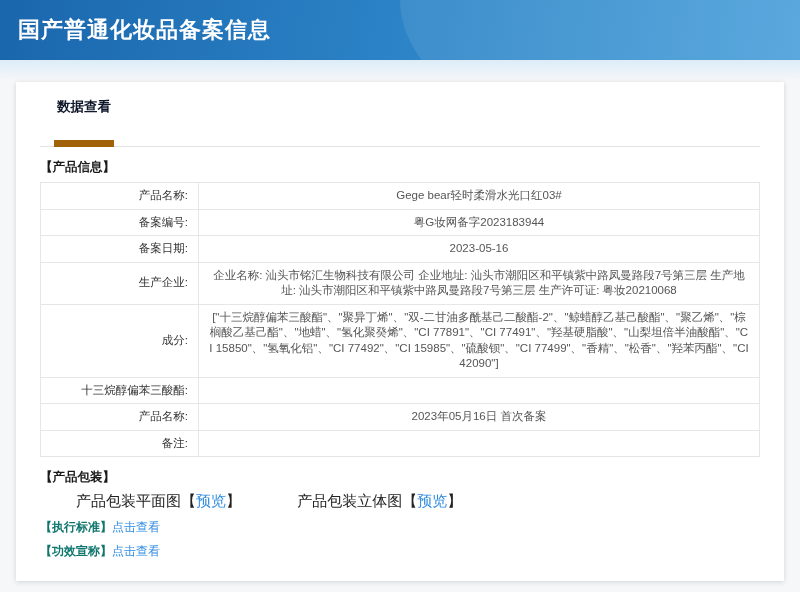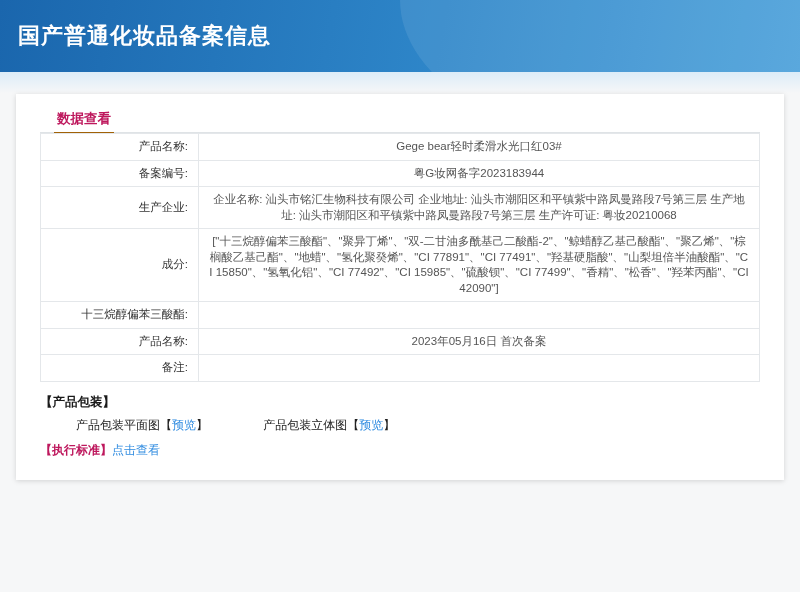--- a/index.html
+++ b/index.html
@@ -10,21 +10,21 @@
   }
   .viewport {
     width: 800px;
     min-height: 592px;
     display: flex;
     flex-direction: column;
     background: #f6f7f8;
     overflow: hidden;
   }
   .page-header {
-    height: 72px;
+    height: 60px;
     background: linear-gradient(100deg, #1a66ad 0%, #2e86c9 55%, #4aa0da 100%);
     display: flex;
     align-items: center;
     padding: 0 18px;
     position: relative;
     overflow: hidden;
     flex: 0 0 auto;
   }
   .page-header::after {
     content: '';
@@ -54,25 +54,25 @@
     margin: 0 16px;
     padding: 12px 24px 14px;
     box-shadow: 0 1px 5px rgba(0,0,0,0.15);
     flex: 0 0 auto;
   }
   .tabbar {
     border-bottom: 1px solid #dfe3e6;
   }
   .tab {
     display: inline-block;
-    color: #be185d;
+    color: #0f172a;
     font-weight: bold;
     font-size: 13.5px;
-    padding: 4px 3px 4px;
-    border-bottom: 1px solid #a16207;
+    padding: 4px 3px 24px;
+    border-bottom: 7px solid #a16207;
     margin-bottom: -1px;
     margin-left: 14px;
     cursor: pointer;
   }
   .section-title {
     font-size: 12.5px;
     font-weight: bold;
     color: #1a1a1a;
     margin: 12px 0 6px;
   }
@@ -91,65 +91,70 @@
     width: 158px;
     color: #333;
     text-align: right;
   }
   td.val {
     color: #555;
     word-break: break-all;
     text-align: center;
   }
   .pack-line {
-    font-size: 12px;
+    font-size: 15px;
     color: #222;
     margin: 4px 0 8px;
     padding-left: 36px;
   }
   .pack-item { display: inline-block; margin-right: 52px; }
   a.link {
     color: #2f8be0;
     text-decoration: none;
     cursor: pointer;
   }
   .kv-line {
     font-size: 12px;
     color: #111;
     margin: 7px 0;
   }
-  .kv-line .kv-label { font-weight: bold; color: #be185d; }
+  .kv-line .kv-label { font-weight: bold; color: #0f766e; }
 </style>
 </head>
 <body>
 
 <div class="viewport">
 
   <header class="page-header">
     <h1 class="page-title">国产普通化妆品备案信息</h1>
   </header>
 
   <div class="header-wave"></div>
 
   <main class="card">
 
     <div class="tabbar">
       <span class="tab">数据查看</span>
     </div>
 
+    <div class="section-title">【产品信息】</div>
 
     <table class="info">
       <tbody>
         <tr>
           <td class="lbl">产品名称:</td>
           <td class="val">Gege bear轻时柔滑水光口红03#</td>
         </tr>
         <tr>
           <td class="lbl">备案编号:</td>
           <td class="val">粤G妆网备字2023183944</td>
+        </tr>
+        <tr>
+          <td class="lbl">备案日期:</td>
+          <td class="val">2023-05-16</td>
         </tr>
         <tr>
           <td class="lbl">生产企业:</td>
           <td class="val">企业名称: 汕头市铭汇生物科技有限公司 企业地址: 汕头市潮阳区和平镇紫中路凤曼路段7号第三层 生产地址: 汕头市潮阳区和平镇紫中路凤曼路段7号第三层 生产许可证: 粤妆20210068</td>
         </tr>
         <tr>
           <td class="lbl">成分:</td>
           <td class="val">["十三烷醇偏苯三酸酯"、"聚异丁烯"、"双-二甘油多酰基己二酸酯-2"、"鲸蜡醇乙基己酸酯"、"聚乙烯"、"棕榈酸乙基己酯"、"地蜡"、"氢化聚癸烯"、"CI 77891"、"CI 77491"、"羟基硬脂酸"、"山梨坦倍半油酸酯"、"CI 15850"、"氢氧化铝"、"CI 77492"、"CI 15985"、"硫酸钡"、"CI 77499"、"香精"、"松香"、"羟苯丙酯"、"CI 42090"]</td>
         </tr>
         <tr>
@@ -175,16 +180,19 @@
       </span>
       <span class="pack-item">
         <span>产品包装立体图【</span><a class="link">预览</a><span>】</span>
       </span>
     </div>
 
     <div class="kv-line">
       <span class="kv-label">【执行标准】</span><a class="link">点击查看</a>
     </div>
 
+    <div class="kv-line">
+      <span class="kv-label">【功效宣称】</span><a class="link">点击查看</a>
+    </div>
 
   </main>
 
 </div>
 
 </body></html>

